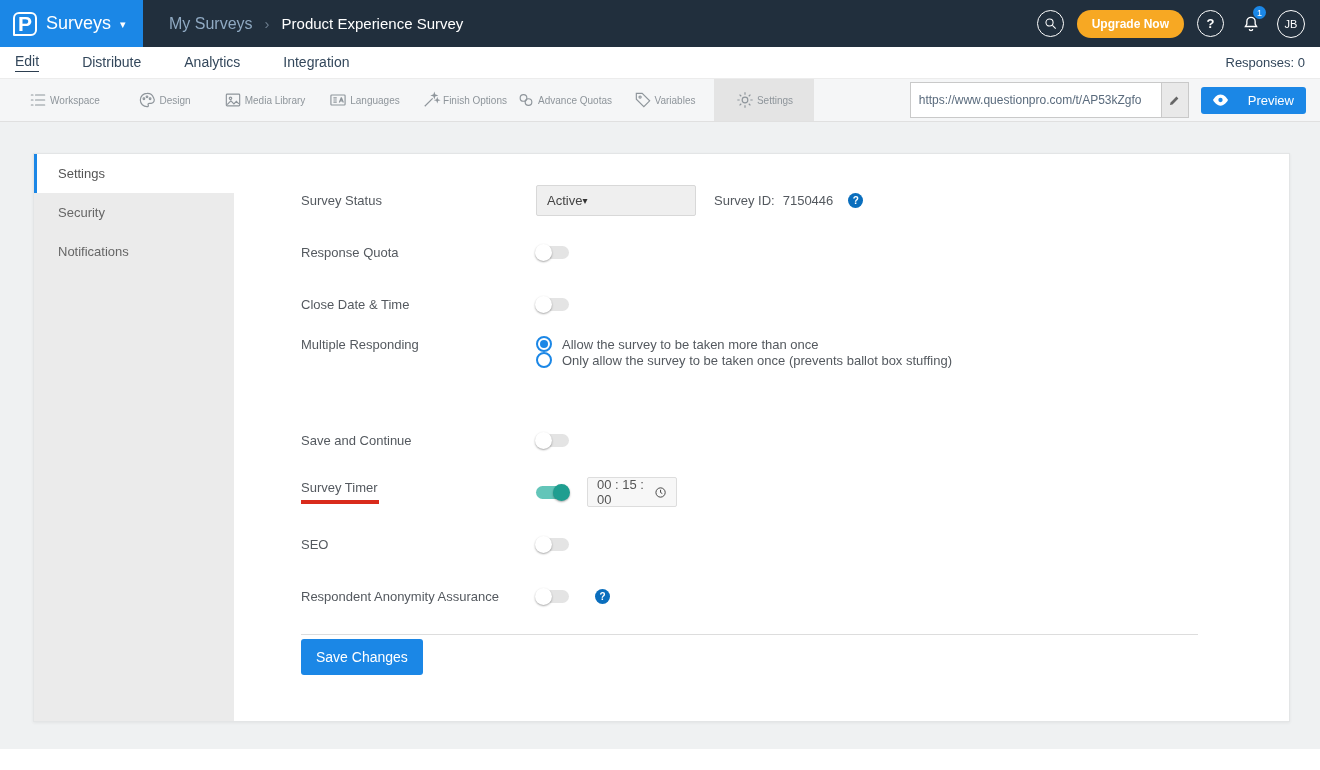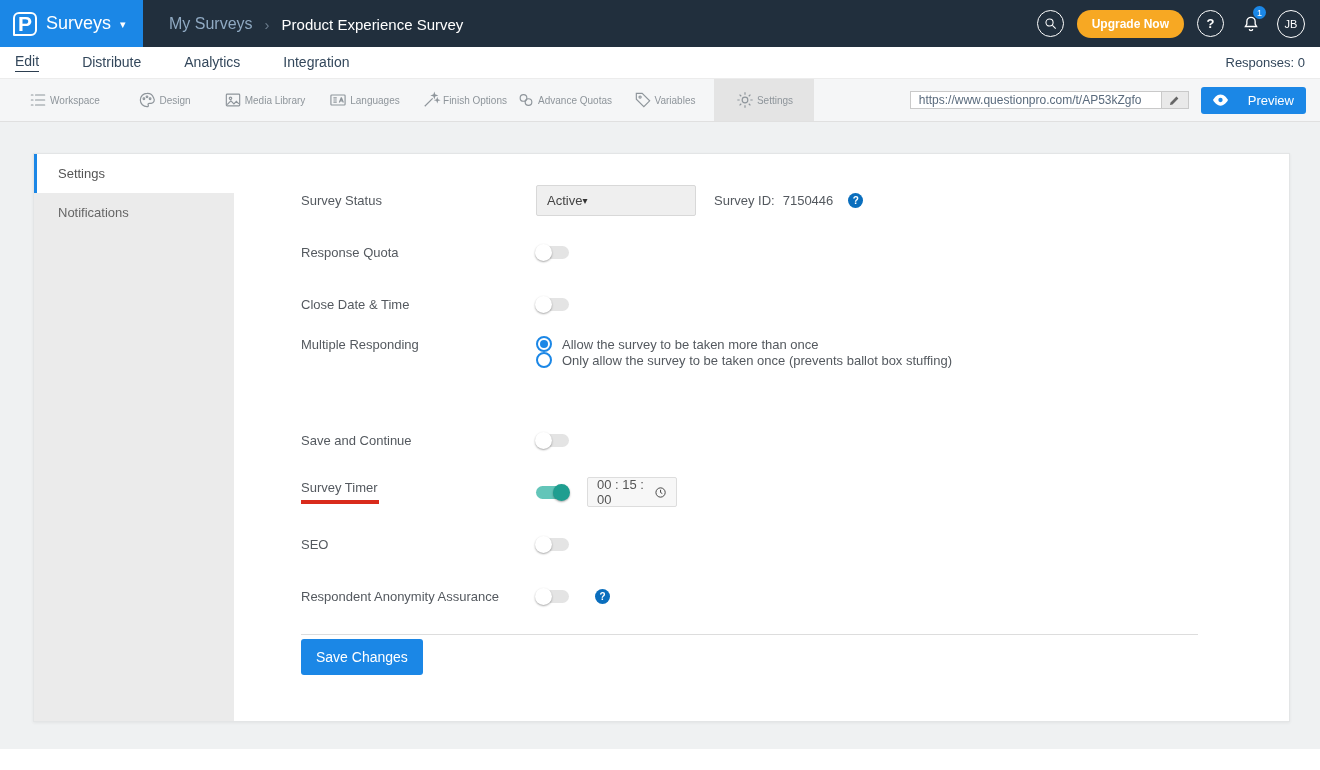--- a/index.html
+++ b/index.html
@@ -4,21 +4,21 @@
 <style>
   * { box-sizing: border-box; margin: 0; padding: 0; }
   html,body { width:1320px; height:770px; font-family:"Liberation Sans", sans-serif; background:#fff; overflow:hidden; }
 
   
   .topbar { height:47px; background:#212f3d; display:flex; align-items:center; }
   .logo-area { width:143px; height:47px; background:#1b87e6; display:flex; align-items:center; padding-left:13px; gap:9px; cursor:pointer; flex-shrink:0; }
   .logo { color:#fff; font-size:21px; font-weight:bold; border:2px solid #fff; border-radius:6px 6px 6px 1px; width:24px; height:24px; display:flex; align-items:center; justify-content:center; line-height:1; }
   .product { color:#fff; font-size:18px; }
   .caret { color:#fff; font-size:11px; margin-top:2px; }
-  .breadcrumb { display:flex; align-items:flex-end; gap:12px; margin-left:26px; }
+  .breadcrumb { display:flex; align-items:flex-start; gap:12px; margin-left:26px; }
   .bc-parent { color:#8fa9c2; font-size:16px; cursor:pointer; }
   .bc-sep { color:#6b7c8c; font-size:15px; }
   .bc-current { color:#fff; font-size:15px; }
   .topbar-right { margin-left:auto; display:flex; align-items:center; gap:13px; padding-right:15px; }
   .circle-btn { width:27px; height:27px; border:1.5px solid #fff; border-radius:50%; display:flex; align-items:center; justify-content:center; color:#fff; font-size:13px; font-weight:bold; cursor:pointer; }
   .upgrade { background:#f7a823; border:none; color:#fff; font-size:12px; font-weight:bold; padding:7px 15px; border-radius:14px; cursor:pointer; font-family:Liberation Sans, sans-serif; }
   .bell-wrap { position:relative; cursor:pointer; width:27px; height:27px; display:flex; align-items:center; justify-content:center; }
   .badge { position:absolute; top:-4px; right:-2px; background:#1b87e6; color:#fff; font-size:9px; min-width:13px; height:13px; border-radius:7px; display:flex; align-items:center; justify-content:center; padding:0 2px; }
   .avatar { width:28px; height:28px; border:1.5px solid #fff; border-radius:50%; color:#fff; font-size:11px; display:flex; align-items:center; justify-content:center; cursor:pointer; }
 
@@ -29,21 +29,21 @@
   .responses { margin-left:auto; font-size:13px; color:#33475b; }
 
   
   .toolbar { height:44px; background:#f5f6f7; border-top:1px solid #ececec; border-bottom:1px solid #e0e0e0; display:flex; align-items:stretch; padding-left:14px; }
   .tool { width:100px; display:flex; flex-direction:row; align-items:center; justify-content:center; gap:2px; cursor:pointer; }
   .tool.active { background:#e4e4e4; }
   .tool-icon { height:20px; display:flex; align-items:center; }
   .tool-icon svg { stroke:#8e959b; fill:none; stroke-width:1.4; }
   .tool-label { font-size:10px; color:#8e959b; }
   .toolbar-right { margin-left:auto; display:flex; align-items:center; gap:12px; padding-right:14px; }
-  .url-box { display:flex; align-items:stretch; border:1px solid #c9c9c9; height:18px; background:#fff; }
+  .url-box { display:flex; align-items:stretch; border:1px solid #c9c9c9; height:36px; background:#fff; }
   .url-box input { border:none; outline:none; width:250px; font-size:12px; color:#5a6b7d; padding:0 8px; font-family:"Liberation Sans",sans-serif; background:#fff; }
   .pencil { width:27px; background:#e9e9e9; border-left:1px solid #c9c9c9; display:flex; align-items:center; justify-content:center; cursor:pointer; }
   .preview { background:#1b87e6; border:none; color:#fff; font-size:13px; padding:0 12px; height:27px; border-radius:3px; display:flex; align-items:center; gap:20px; cursor:pointer; font-family:"Liberation Sans",sans-serif; }
 
   
   .main-area { background:#eff1f2; padding:31px 30px 27px 33px; height:627px; }
   .card { width:1257px; height:569px; background:#fff; border:1px solid #e3e5e6; box-shadow:0 1px 3px rgba(0,0,0,.06); display:flex; }
   .side { width:200px; background:#ebebeb; flex-shrink:0; }
   .side-item { height:39px; display:flex; align-items:center; padding-left:21px; font-size:13px; color:#666; cursor:pointer; border-left:3px solid transparent; }
   .side-item.active { background:#fff; border-left:3px solid #1b87e6; color:#555; }
@@ -218,20 +218,23 @@
       <span>Preview</span>
     </button>
   </div>
 </div>
 
 <div class="main-area">
   <div class="card">
     <div class="side">
       <div class="side-item active">
           <span>Settings</span>
+        </div>
+      <div class="side-item">
+          <span>Security</span>
         </div>
       <div class="side-item">
           <span>Notifications</span>
         </div>
     </div>
 
     <div class="form">
 
       <div class="frow">
         <span class="flabel">Survey Status</span>

